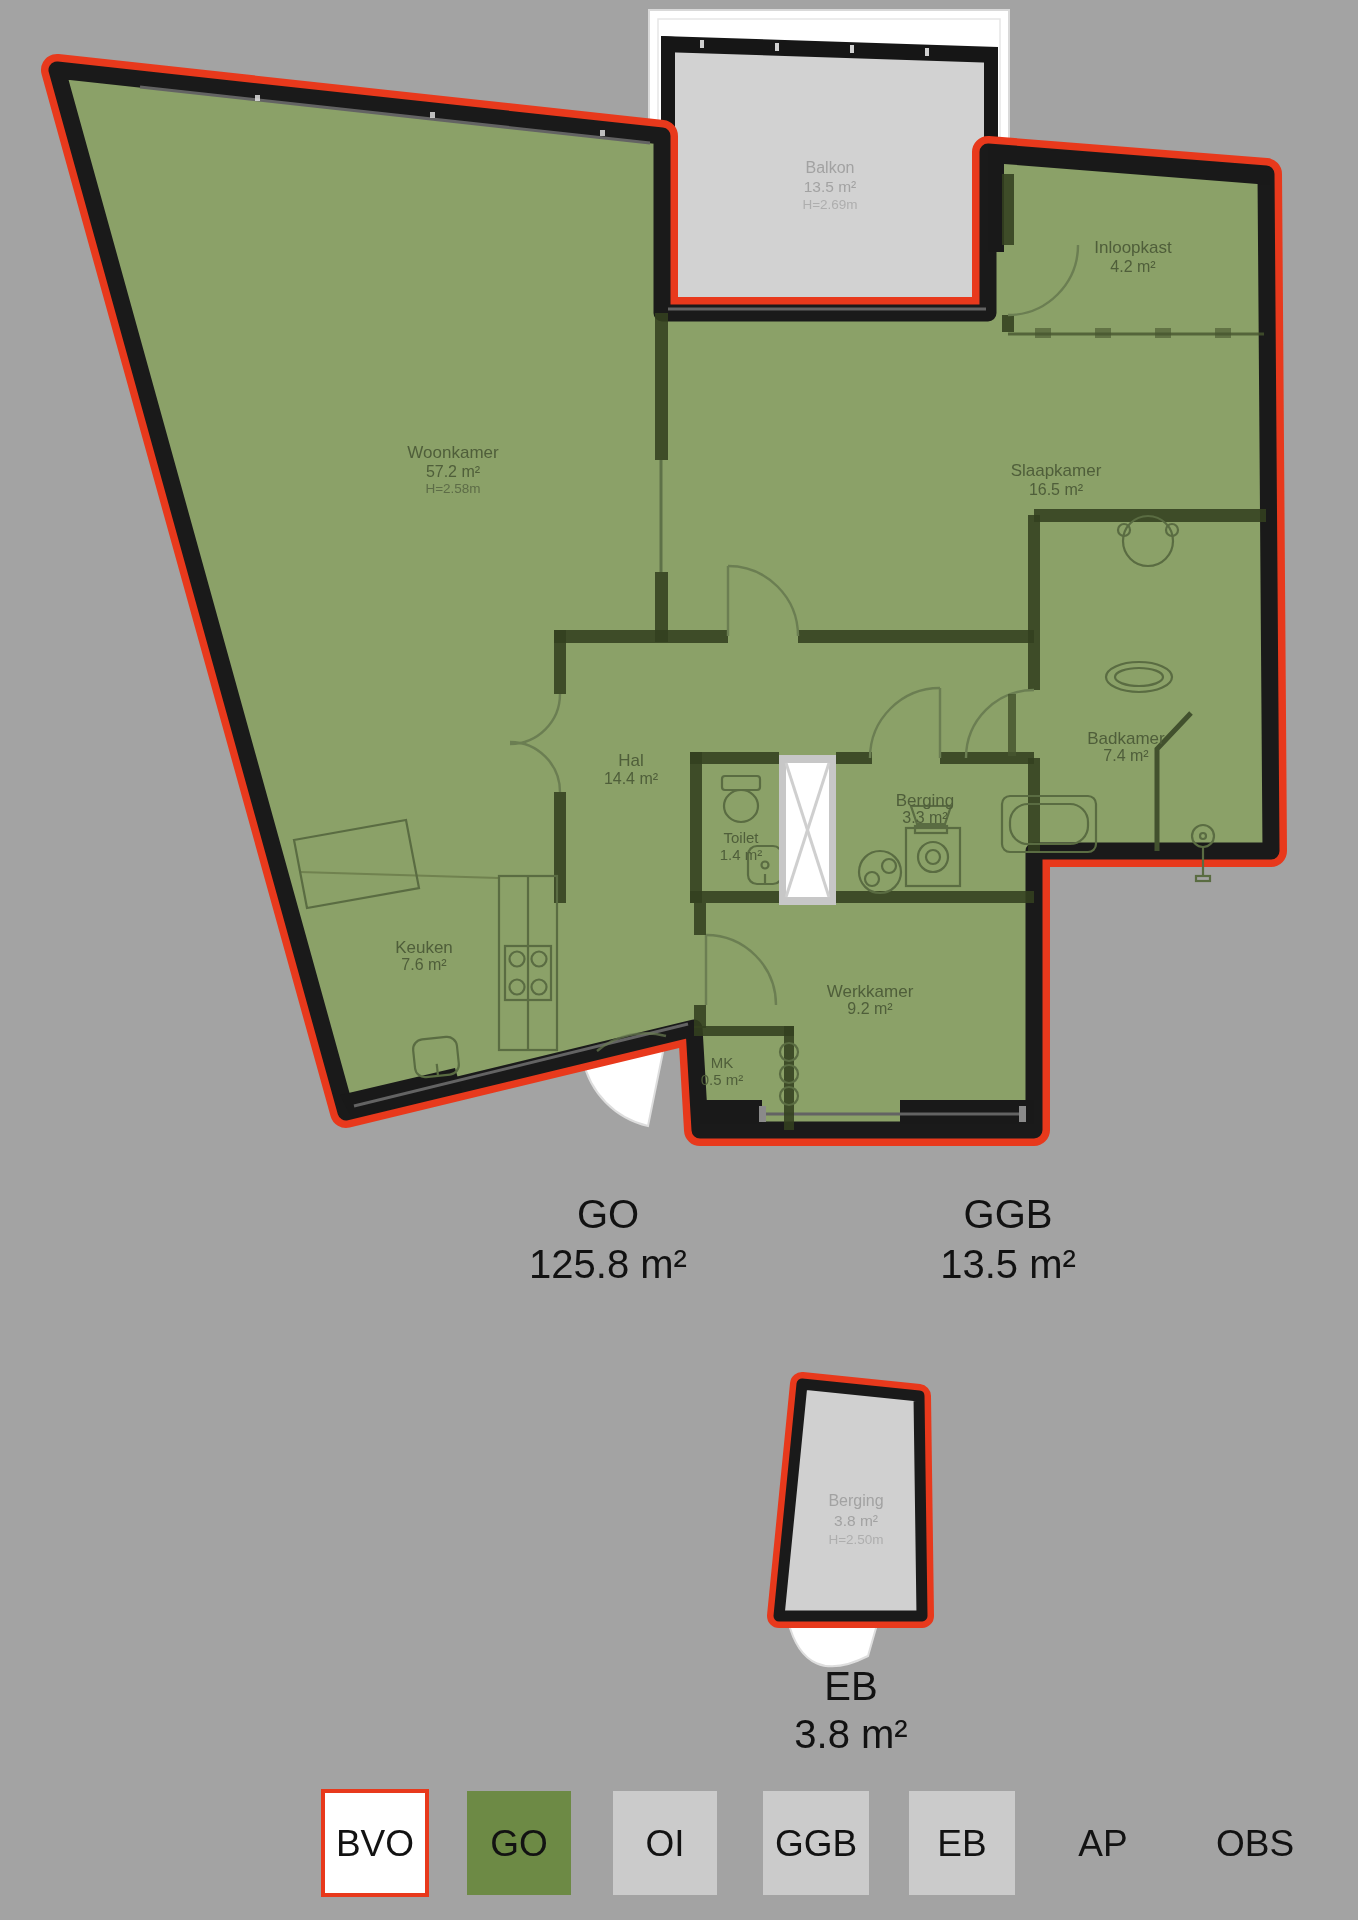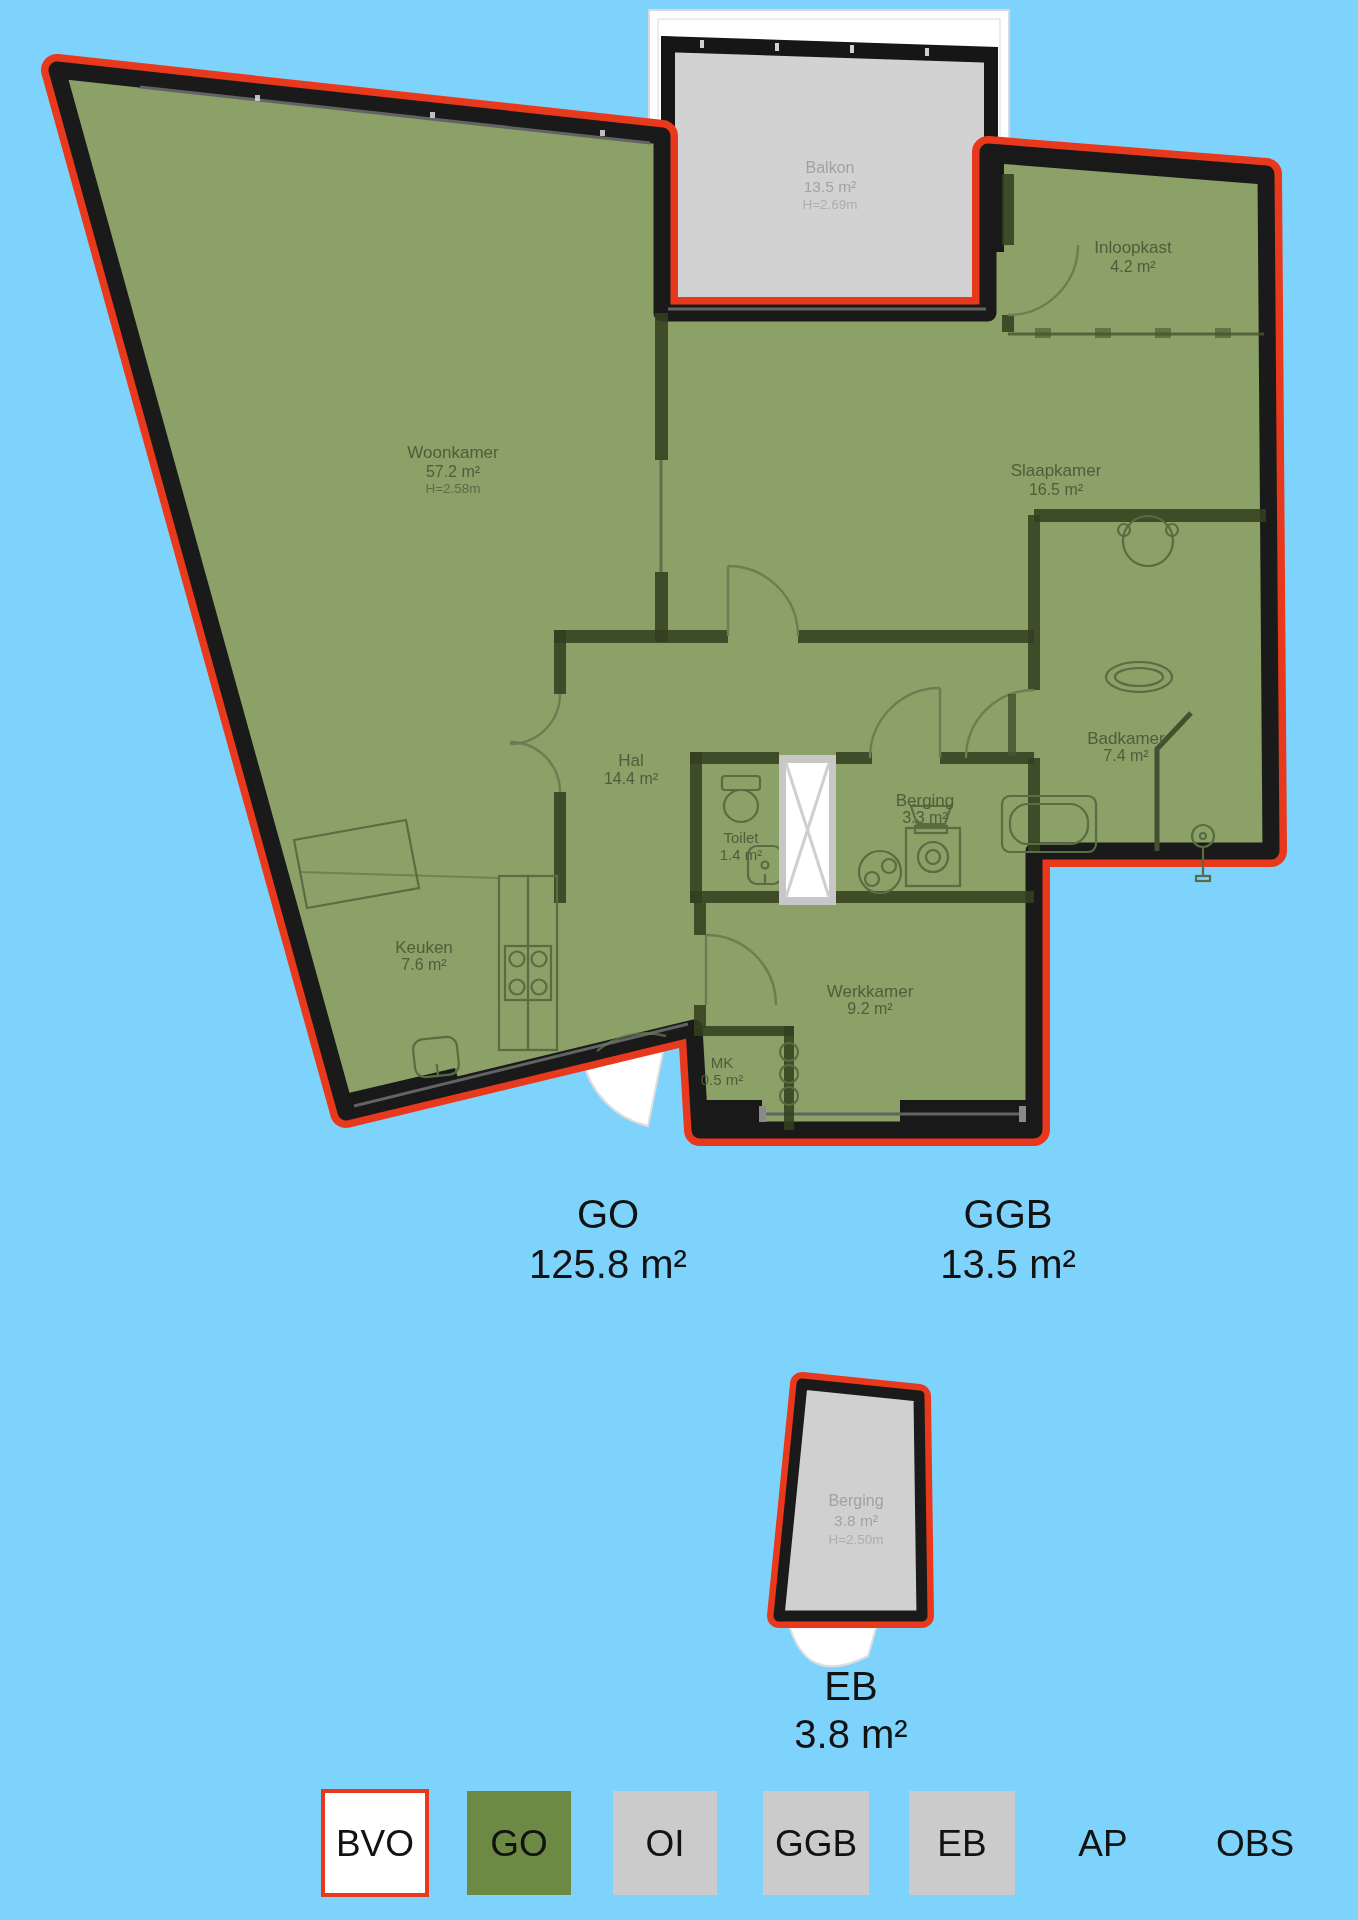--- a/index.html
+++ b/index.html
@@ -1,16 +1,16 @@
 <!DOCTYPE html>
 <html><head>
 <meta charset="utf-8">
 <style>
   html,body{margin:0;padding:0;background:#ffffff;}
-  .page{position:relative;width:1358px;height:1920px;background:#7dd3fc;overflow:hidden;
+  .page{position:relative;width:1358px;height:1920px;background:#a3a3a3;overflow:hidden;
         font-family:"Liberation Sans",sans-serif;}
   svg{position:absolute;left:0;top:0;}
   svg text{font-family:"Liberation Sans",sans-serif;text-anchor:middle;}
   .room-name{fill:#4f5e3a;font-size:17px;}
   .room-area{fill:#4f5e3a;font-size:16px;}
   .room-h{fill:#5d6c47;font-size:13.5px;}
   .room-small{font-size:15px;}
   .grey-name{fill:#a2a2a2;font-size:16px;}
   .grey-area{fill:#a2a2a2;font-size:15.5px;}
   .grey-h{fill:#aeaeae;font-size:13.5px;}

